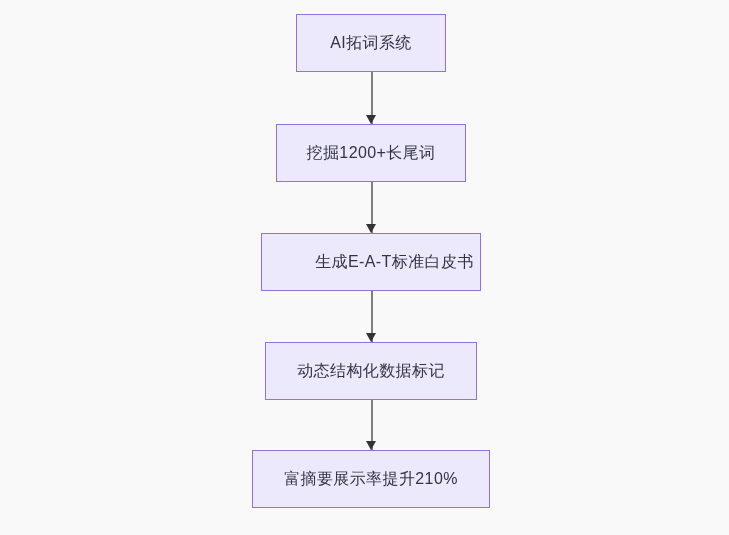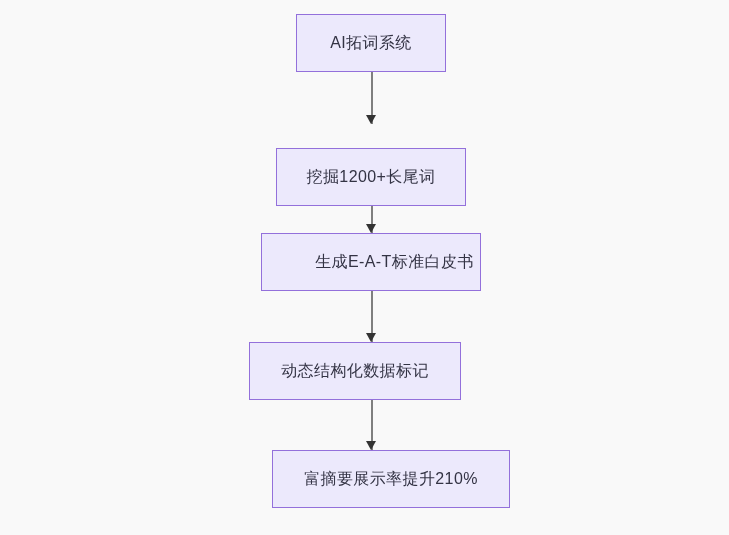--- a/index.html
+++ b/index.html
@@ -86,29 +86,29 @@
 
   <div class="edge" style="left: 371px; top: 400px; height: 50px;">
     <div class="edge-line" style="height: 50px; background: rgb(127, 127, 127);"></div>
     <div class="edge-arrow" style="top: 41px; border-top-color: rgb(51, 51, 51);"></div>
   </div>
 
   <div class="node" style="left: 296px; top: 14px; width: 150px; height: 58px; background: rgb(236, 233, 252); border-color: rgb(147, 112, 219);">
     <span class="node-label" style="color: rgb(51, 51, 68);">AI拓词系统</span>
   </div>
 
-  <div class="node" style="left: 276px; top: 124px; width: 190px; height: 58px; background: rgb(236, 233, 252); border-color: rgb(147, 112, 219); margin-top: 24px;">
+  <div class="node" style="left: 276px; top: 124px; width: 190px; height: 58px; background: rgb(236, 233, 252); border-color: rgb(147, 112, 219);">
     <span class="node-label" style="color: rgb(51, 51, 68);">挖掘1200+长尾词</span>
   </div>
 
   <div class="node" style="left: 261px; top: 233px; width: 220px; height: 58px; background: rgb(236, 233, 252); border-color: rgb(147, 112, 219); padding-left: 47px;">
     <span class="node-label" style="color: rgb(51, 51, 68);">生成E-A-T标准白皮书</span>
   </div>
 
-  <div class="node" style="left: 249px; top: 342px; width: 212px; height: 58px; background: rgb(236, 233, 252); border-color: rgb(147, 112, 219);">
+  <div class="node" style="left: 265px; top: 342px; width: 212px; height: 58px; background: rgb(236, 233, 252); border-color: rgb(147, 112, 219);">
     <span class="node-label" style="color: rgb(51, 51, 68);">动态结构化数据标记</span>
   </div>
 
-  <div class="node" style="left: 252px; top: 450px; width: 238px; height: 58px; background: rgb(236, 233, 252); border-color: rgb(147, 112, 219); margin-left: 20px;">
+  <div class="node" style="left: 252px; top: 450px; width: 238px; height: 58px; background: rgb(236, 233, 252); border-color: rgb(147, 112, 219);">
     <span class="node-label" style="color: rgb(51, 51, 68);">富摘要展示率提升210%</span>
   </div>
 
 </div>
 
 </body></html>

